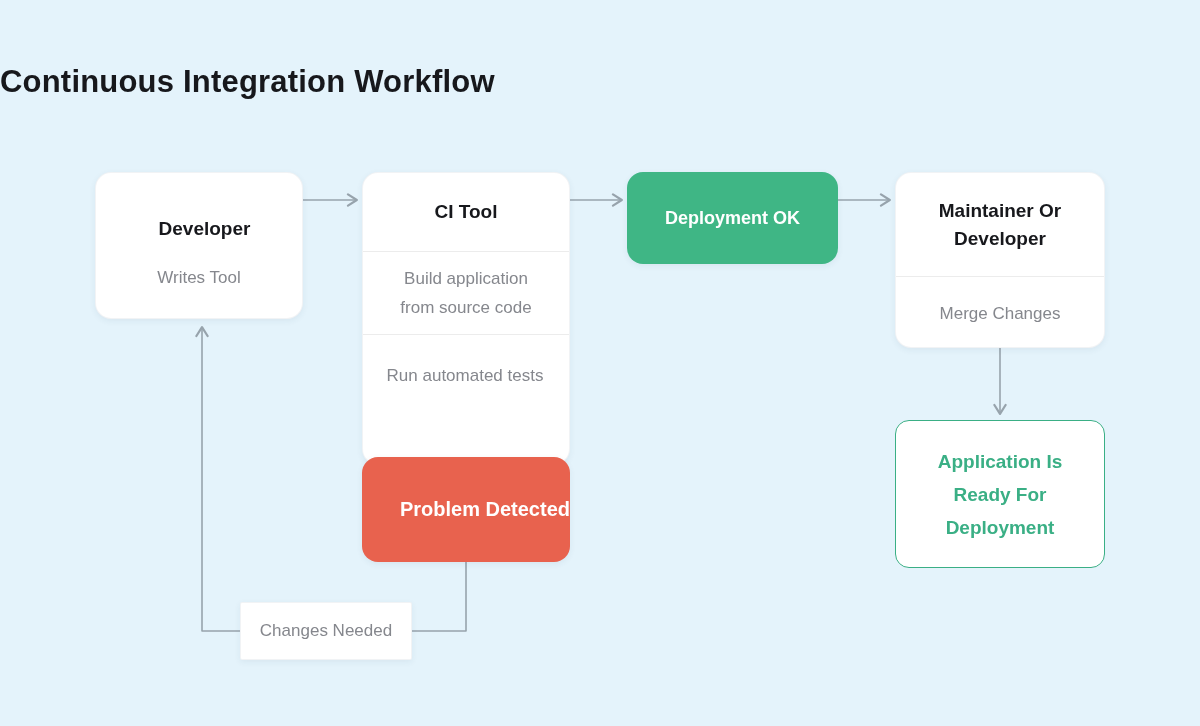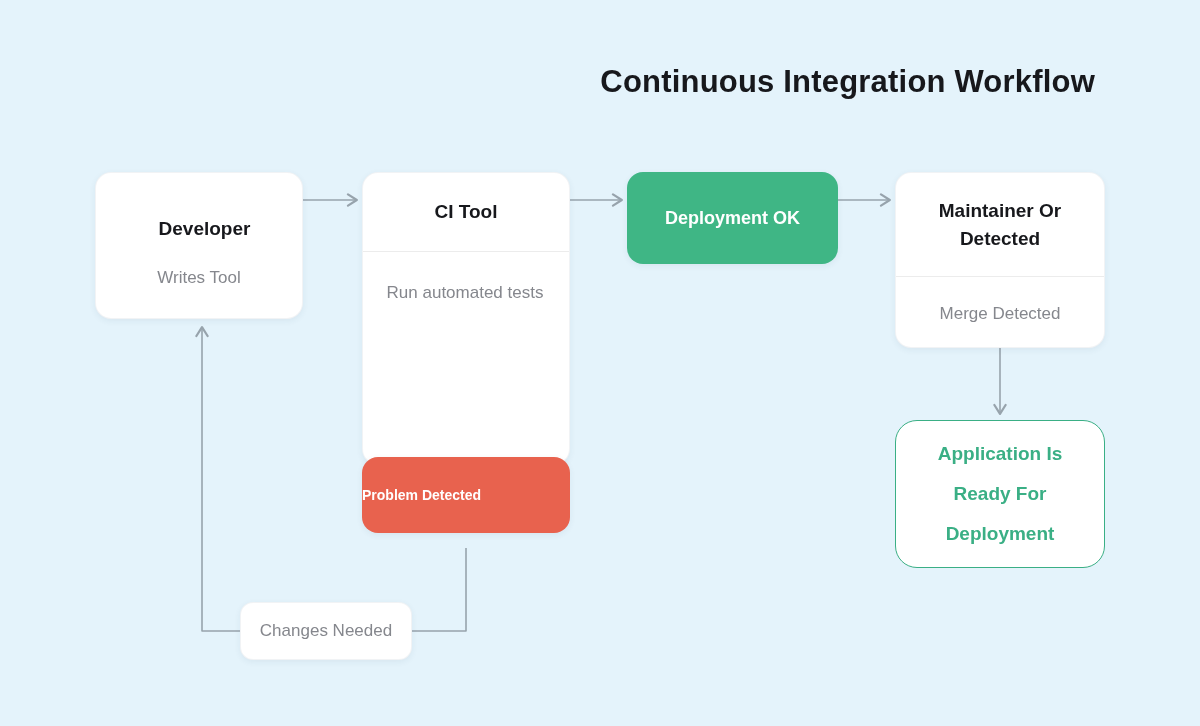--- a/index.html
+++ b/index.html
@@ -8,21 +8,21 @@
     font-family: "Liberation Sans", "DejaVu Sans", sans-serif;
     background: var(--background, #e4f3fb);
     position: relative;
     overflow: hidden;
   }
   .canvas { position: absolute; inset: 0; width: 1200px; height: 726px; }
 
   .diagram-title {
     position: absolute;
     top: 64px; left: 0; width: 1095px;
-    text-align: right;
+    text-align: left;
     font-size: 31px;
     font-weight: 700;
     color: var(--text-dark, #17181c);
     letter-spacing: 0.2px;
   }
 
   svg.connector-layer { position: absolute; inset: 0; }
   .connector {
     stroke: var(--line-gray, #97a3ac);
     stroke-width: 1.6;
@@ -86,44 +86,44 @@
     font-size: 18px; font-weight: 700; color: #ffffff;
   }
 
   
   .node-maintainer { left: 895px; top: 172px; width: 210px; height: 176px; }
   .node-maintainer .node-header { height: 103px; }
   .node-maintainer .node-section { height: 73px; }
 
   
   .node-problem-detected {
-    left: 362px; top: 457px; width: 208px; height: 76px;
+    left: 362px; top: 457px; width: 208px; height: 105px;
     background: var(--error-red, #e8624e);
     border: none;
-    display: flex; align-items: center; justify-content: flex-start;
-    font-size: 14px; font-weight: 700; color: #ffffff;
+    display: flex; align-items: center; justify-content: flex-end;
+    font-size: 20px; font-weight: 700; color: #ffffff;
   }
 
   
   .node-application-ready {
     left: 895px; top: 420px; width: 210px; height: 148px;
     border: 1.5px solid var(--ready-green, #3aaf85);
-    border-radius: 22px;
+    border-radius: 14px;
     display: flex; align-items: center; justify-content: center;
     text-align: center;
-    font-size: 19px; font-weight: 700; line-height: 40px;
+    font-size: 19px; font-weight: 700; line-height: 33px;
     color: var(--ready-green, #3aaf85);
     padding: 0 28px;
     box-shadow: none;
   }
 
   
   .node-changes-needed {
     left: 240px; top: 602px; width: 172px; height: 58px;
-    border-radius: 13px;
+    border-radius: 2px;
     display: flex; align-items: center; justify-content: center;
     font-size: 17px; color: var(--text-gray, #85878d);
   }
 </style>
 </head>
 <body>
 
 <div class="canvas">
 
   <h1 class="diagram-title">Continuous Integration Workflow</h1>
@@ -143,32 +143,35 @@
     <path class="connector" d="M1000,348 L1000,413" marker-end="url(#arrow)"></path>
   </svg>
 
   <div class="node node-developer">
     <div class="node-header">Developer</div>
     <div class="node-section no-border">Writes Tool</div>
   </div>
 
   <div class="node node-ci-tool">
     <div class="node-header">CI Tool</div>
+    <div class="node-section sec-1">
+      <span class="wrap-narrow">Build application from source code</span>
+    </div>
     <div class="node-section sec-2">
       <span class="wrap-narrow">Run automated tests</span>
     </div>
   </div>
 
   <div class="node node-everything-ok">
     <span>Deployment OK</span>
   </div>
 
   <div class="node node-maintainer">
-    <div class="node-header">Maintainer Or Detected</div>
-    <div class="node-section">Merge Detected</div>
+    <div class="node-header">Maintainer Or Developer</div>
+    <div class="node-section">Merge Changes</div>
   </div>
 
   <div class="node node-problem-detected">
     <span>Problem Detected</span>
   </div>
 
   <div class="node node-application-ready">
     <span>Application Is Ready For Deployment</span>
   </div>
 

